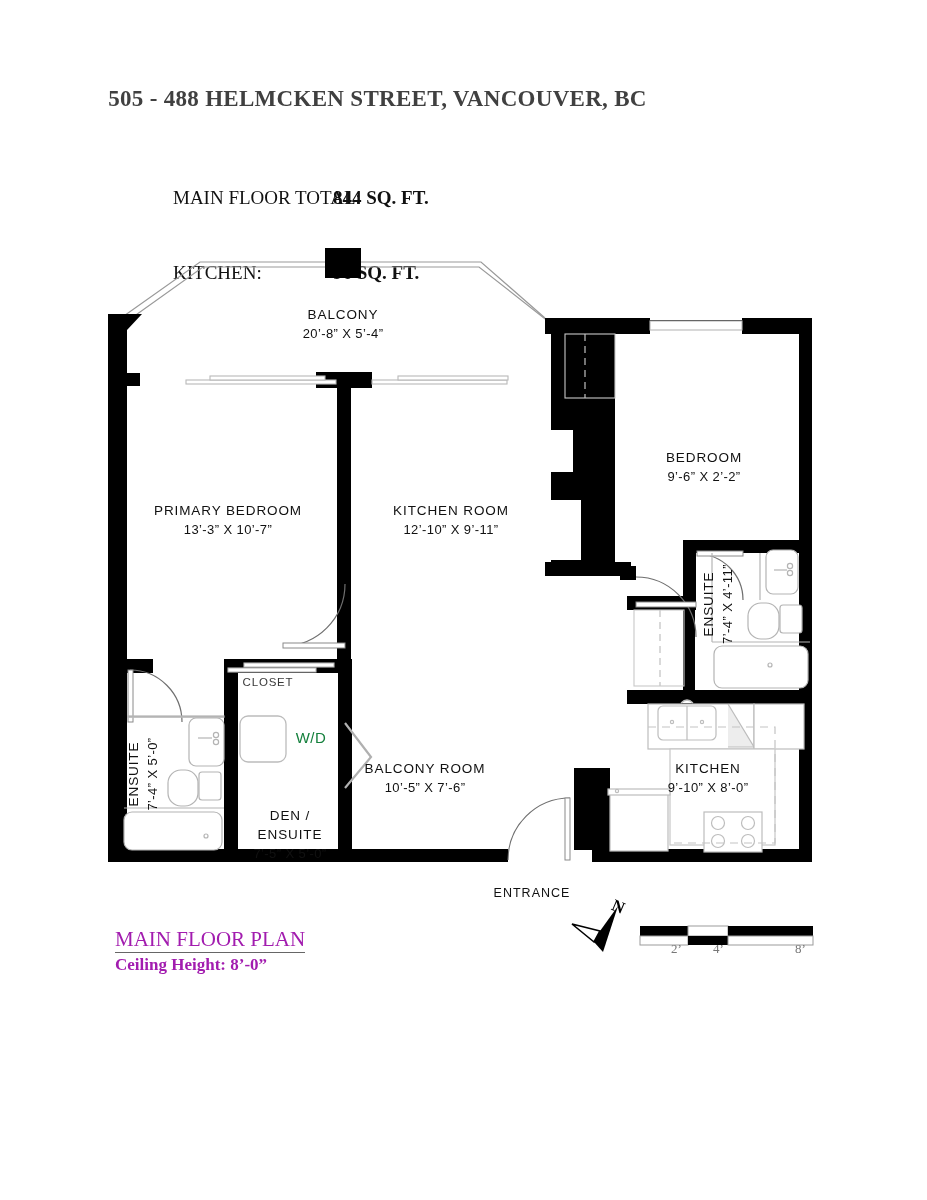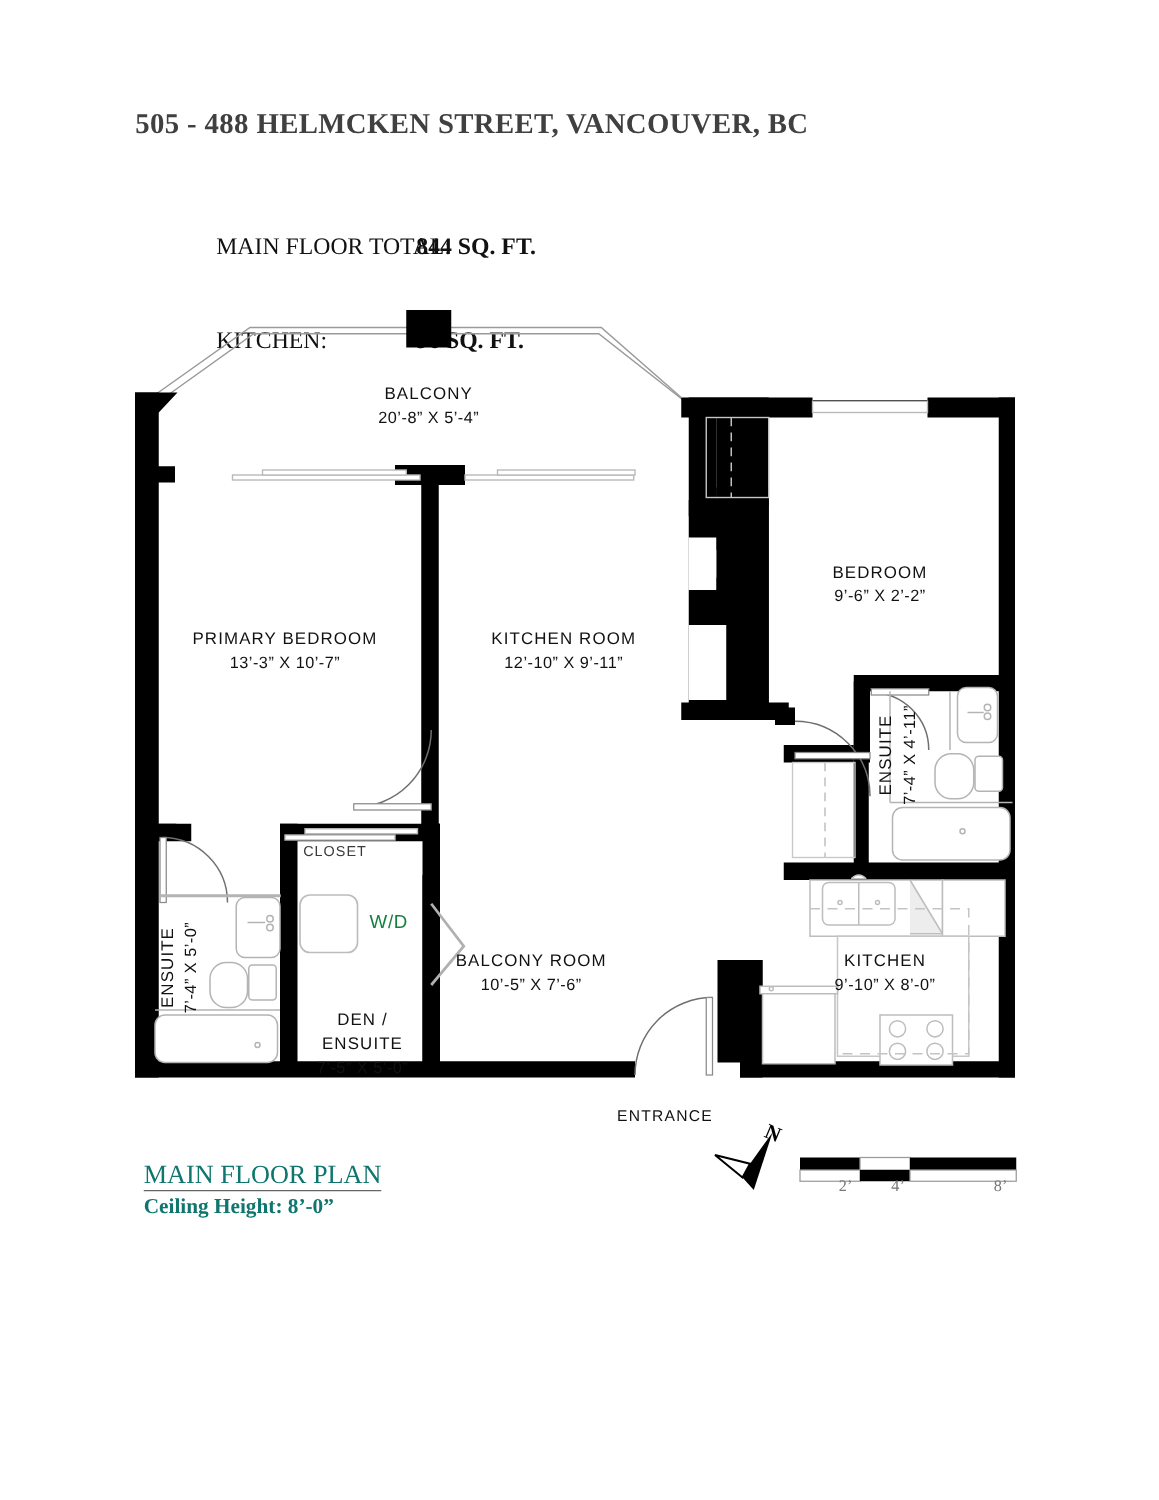--- a/index.html
+++ b/index.html
@@ -41,21 +41,21 @@
   .area-row { display: block; white-space: pre; }
   .area-label { display: inline-block; width: 160px; }
   .area-value { display: inline-block; font-weight: bold; }
 
   
   #legend {
     position: absolute;
     left: 115px;
     top: 928px;
     font-family: "Liberation Serif", serif;
-    color: #0f766e;
+    color: #a21caf;
   }
   #legend-title {
     font-size: 21px;
     border-bottom: 1.5px solid #666;
     display: inline-block;
     padding-bottom: 1px;
     line-height: 23px;
   }
   #legend-sub {
     font-size: 17px;

